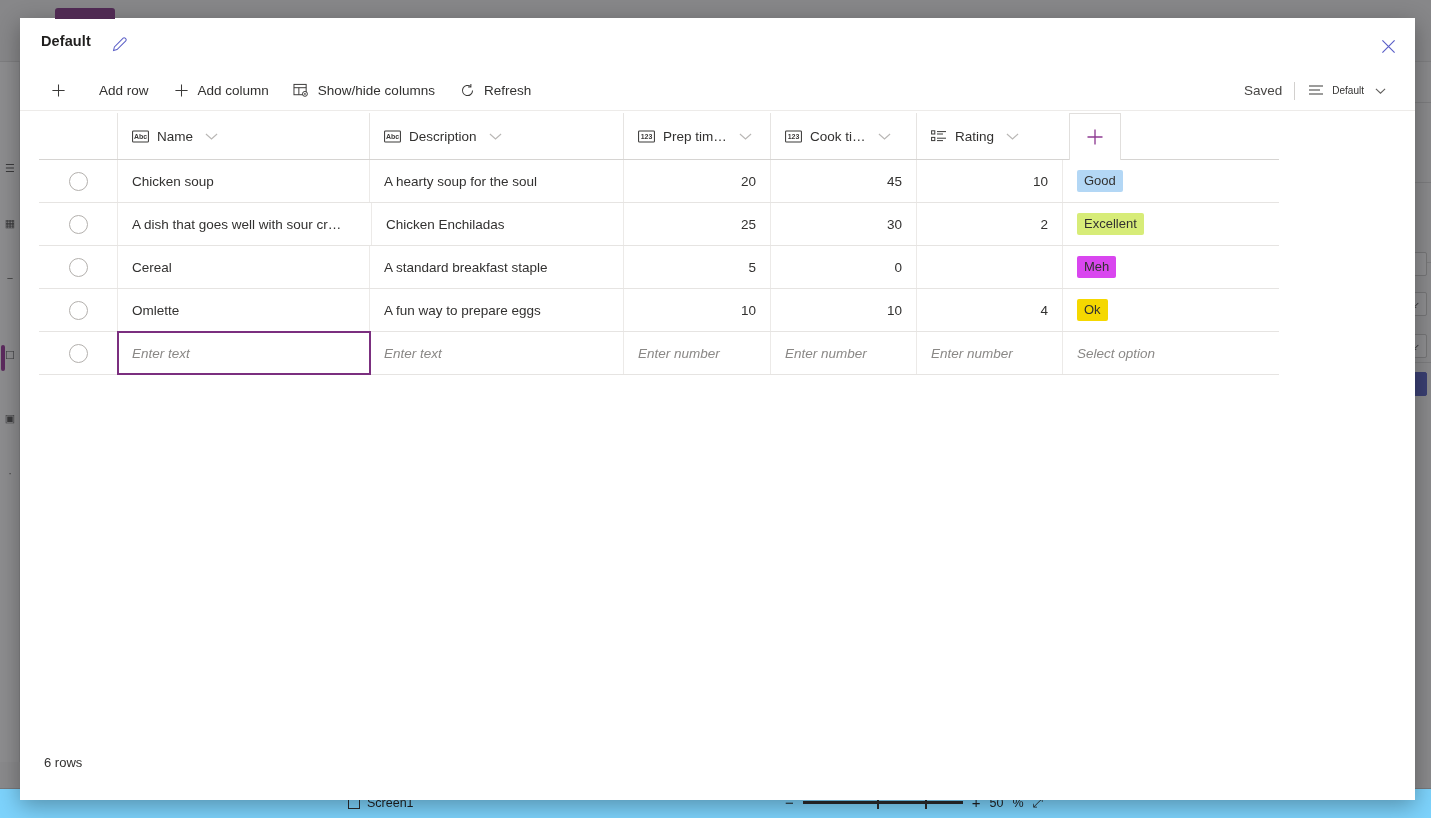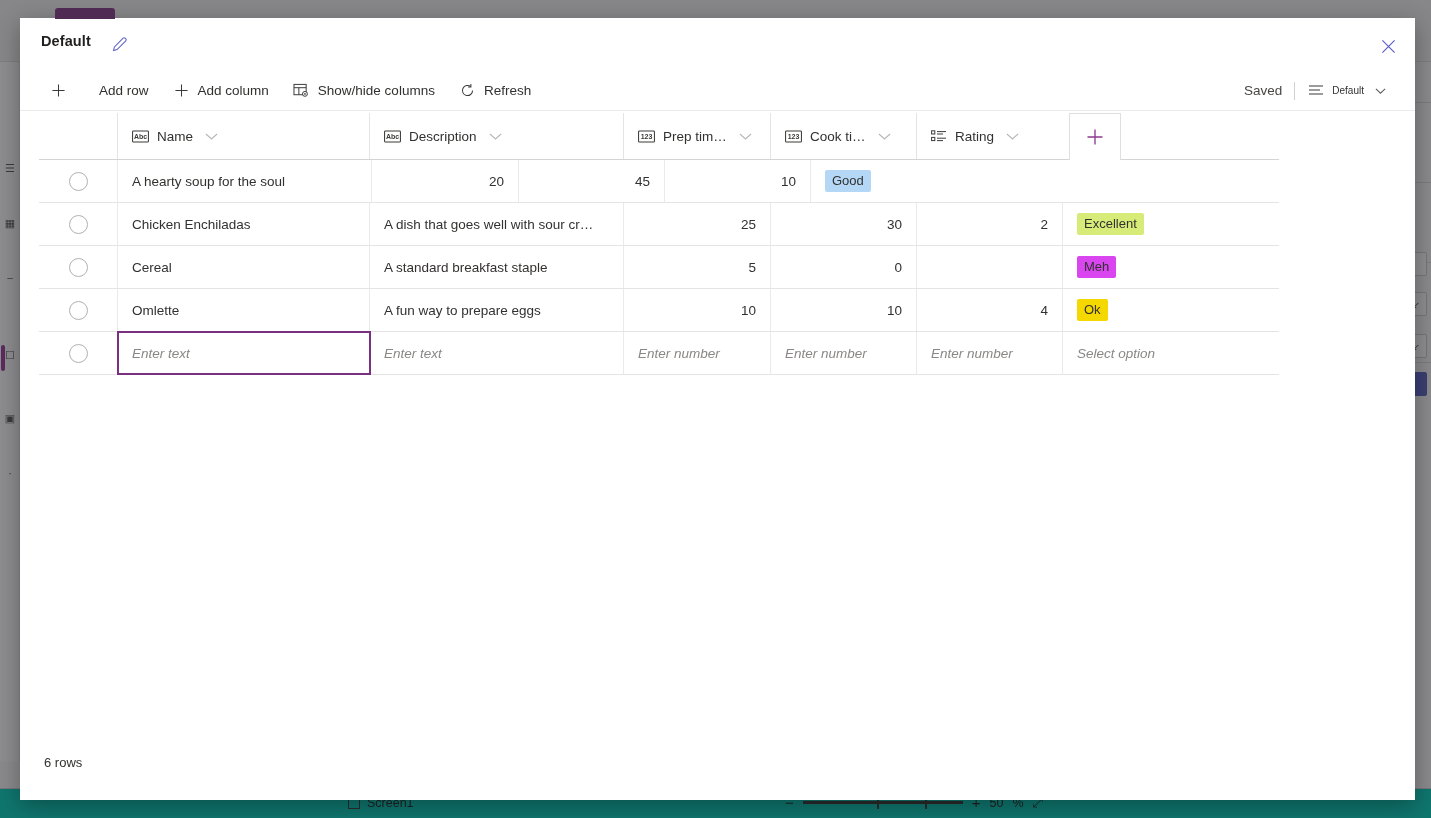--- a/index.html
+++ b/index.html
@@ -42,21 +42,21 @@
     position: absolute; right: 4px; width: 22px; height: 24px;
     border: 1px solid #757577; background: #8e8e90; border-radius: 2px;
   }
   .bg-chip.accent { background: #3a3f72; border-color: #3a3f72; }
   .bg-chip-glyph { color: #303032; font-size: 9px; line-height: 24px; text-align: center; display:block; }
   .bg-sep {
     position: absolute; right: 0; width: 31px; height: 1px; background: #7c7c7e;
   }
   .bg-statusbar {
     position: absolute; left: 0; bottom: 0; width: 1431px; height: 30px;
-    background: #0f766e;
+    background: #7dd3fc;
     border-top: 1px solid #78787a;
   }
   .bg-status-left {
     position: absolute; left: 348px; bottom: 8px;
     color: #1f1f21; font-size: 12.5px;
     display: flex; align-items: center; gap: 7px;
   }
   .bg-screen-sq {
     width: 12px; height: 11px; border: 1.4px solid #2c2c2e; display: inline-block;
   }
@@ -418,20 +418,23 @@
         <svg width="20" height="20" viewBox="0 0 20 20">
           <path d="M10 2.5v15M2.5 10h15" stroke="#8e3b92" stroke-width="1.35" fill="none"></path>
         </svg>
       </div>
     </div>
 
     <div class="grid-row">
       <div class="c-select">
           <span class="radio"></span>
         </div>
+      <div class="cell" style="width:252px;">
+          <span class="txt">Chicken soup</span>
+        </div>
       <div class="cell" style="width:254px;">
           <span class="txt">A hearty soup for the soul</span>
         </div>
       <div class="cell num" style="width:147px;">
           <span class="txt">20</span>
         </div>
       <div class="cell num" style="width:146px;">
           <span class="txt">45</span>
         </div>
       <div class="cell num" style="width:146px;">
@@ -439,25 +442,25 @@
         </div>
       <div class="cell last" style="width:146px;">
         <span class="badge" style="background: rgb(179, 215, 245);">Good</span>
       </div>
     </div>
 
     <div class="grid-row">
       <div class="c-select">
           <span class="radio"></span>
         </div>
+      <div class="cell" style="width:254px;">
+          <span class="txt">A dish that goes well with sour cr…</span>
+        </div>
       <div class="cell" style="width:252px;">
           <span class="txt">Chicken Enchiladas</span>
-        </div>
-      <div class="cell" style="width:254px;">
-          <span class="txt">A dish that goes well with sour cr…</span>
         </div>
       <div class="cell num" style="width:147px;">
           <span class="txt">25</span>
         </div>
       <div class="cell num" style="width:146px;">
           <span class="txt">30</span>
         </div>
       <div class="cell num" style="width:146px;">
           <span class="txt">2</span>
         </div>

